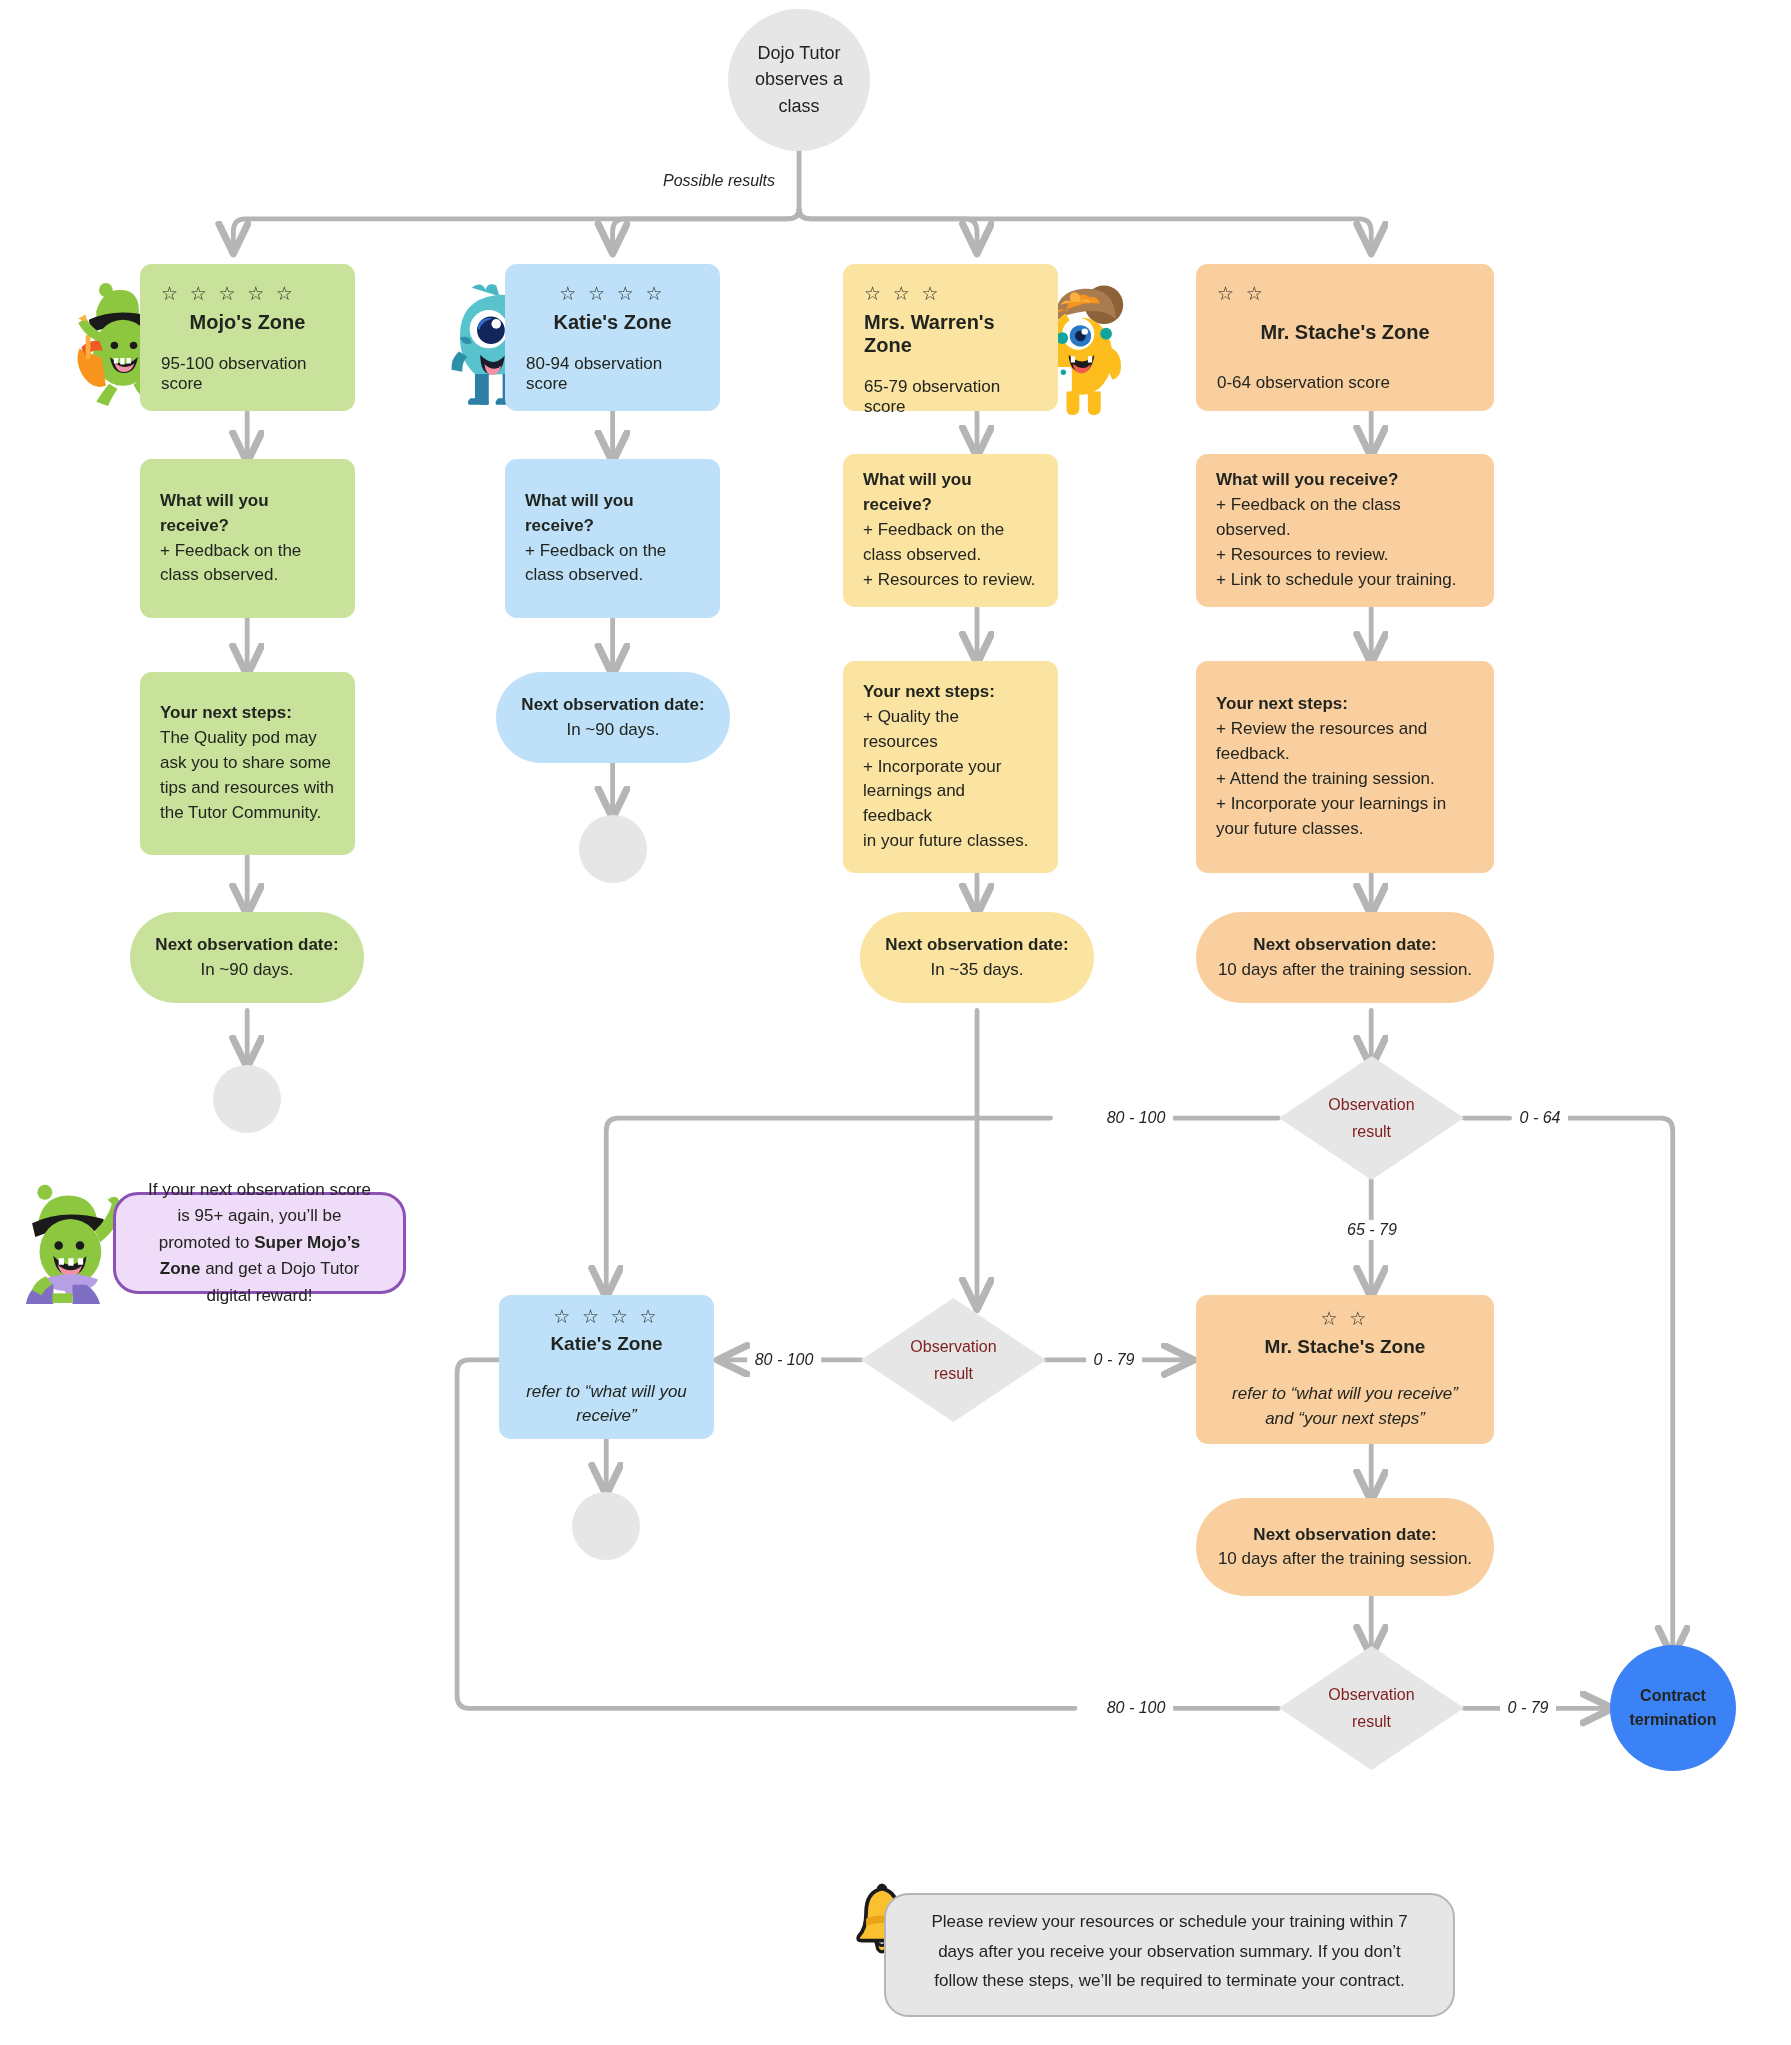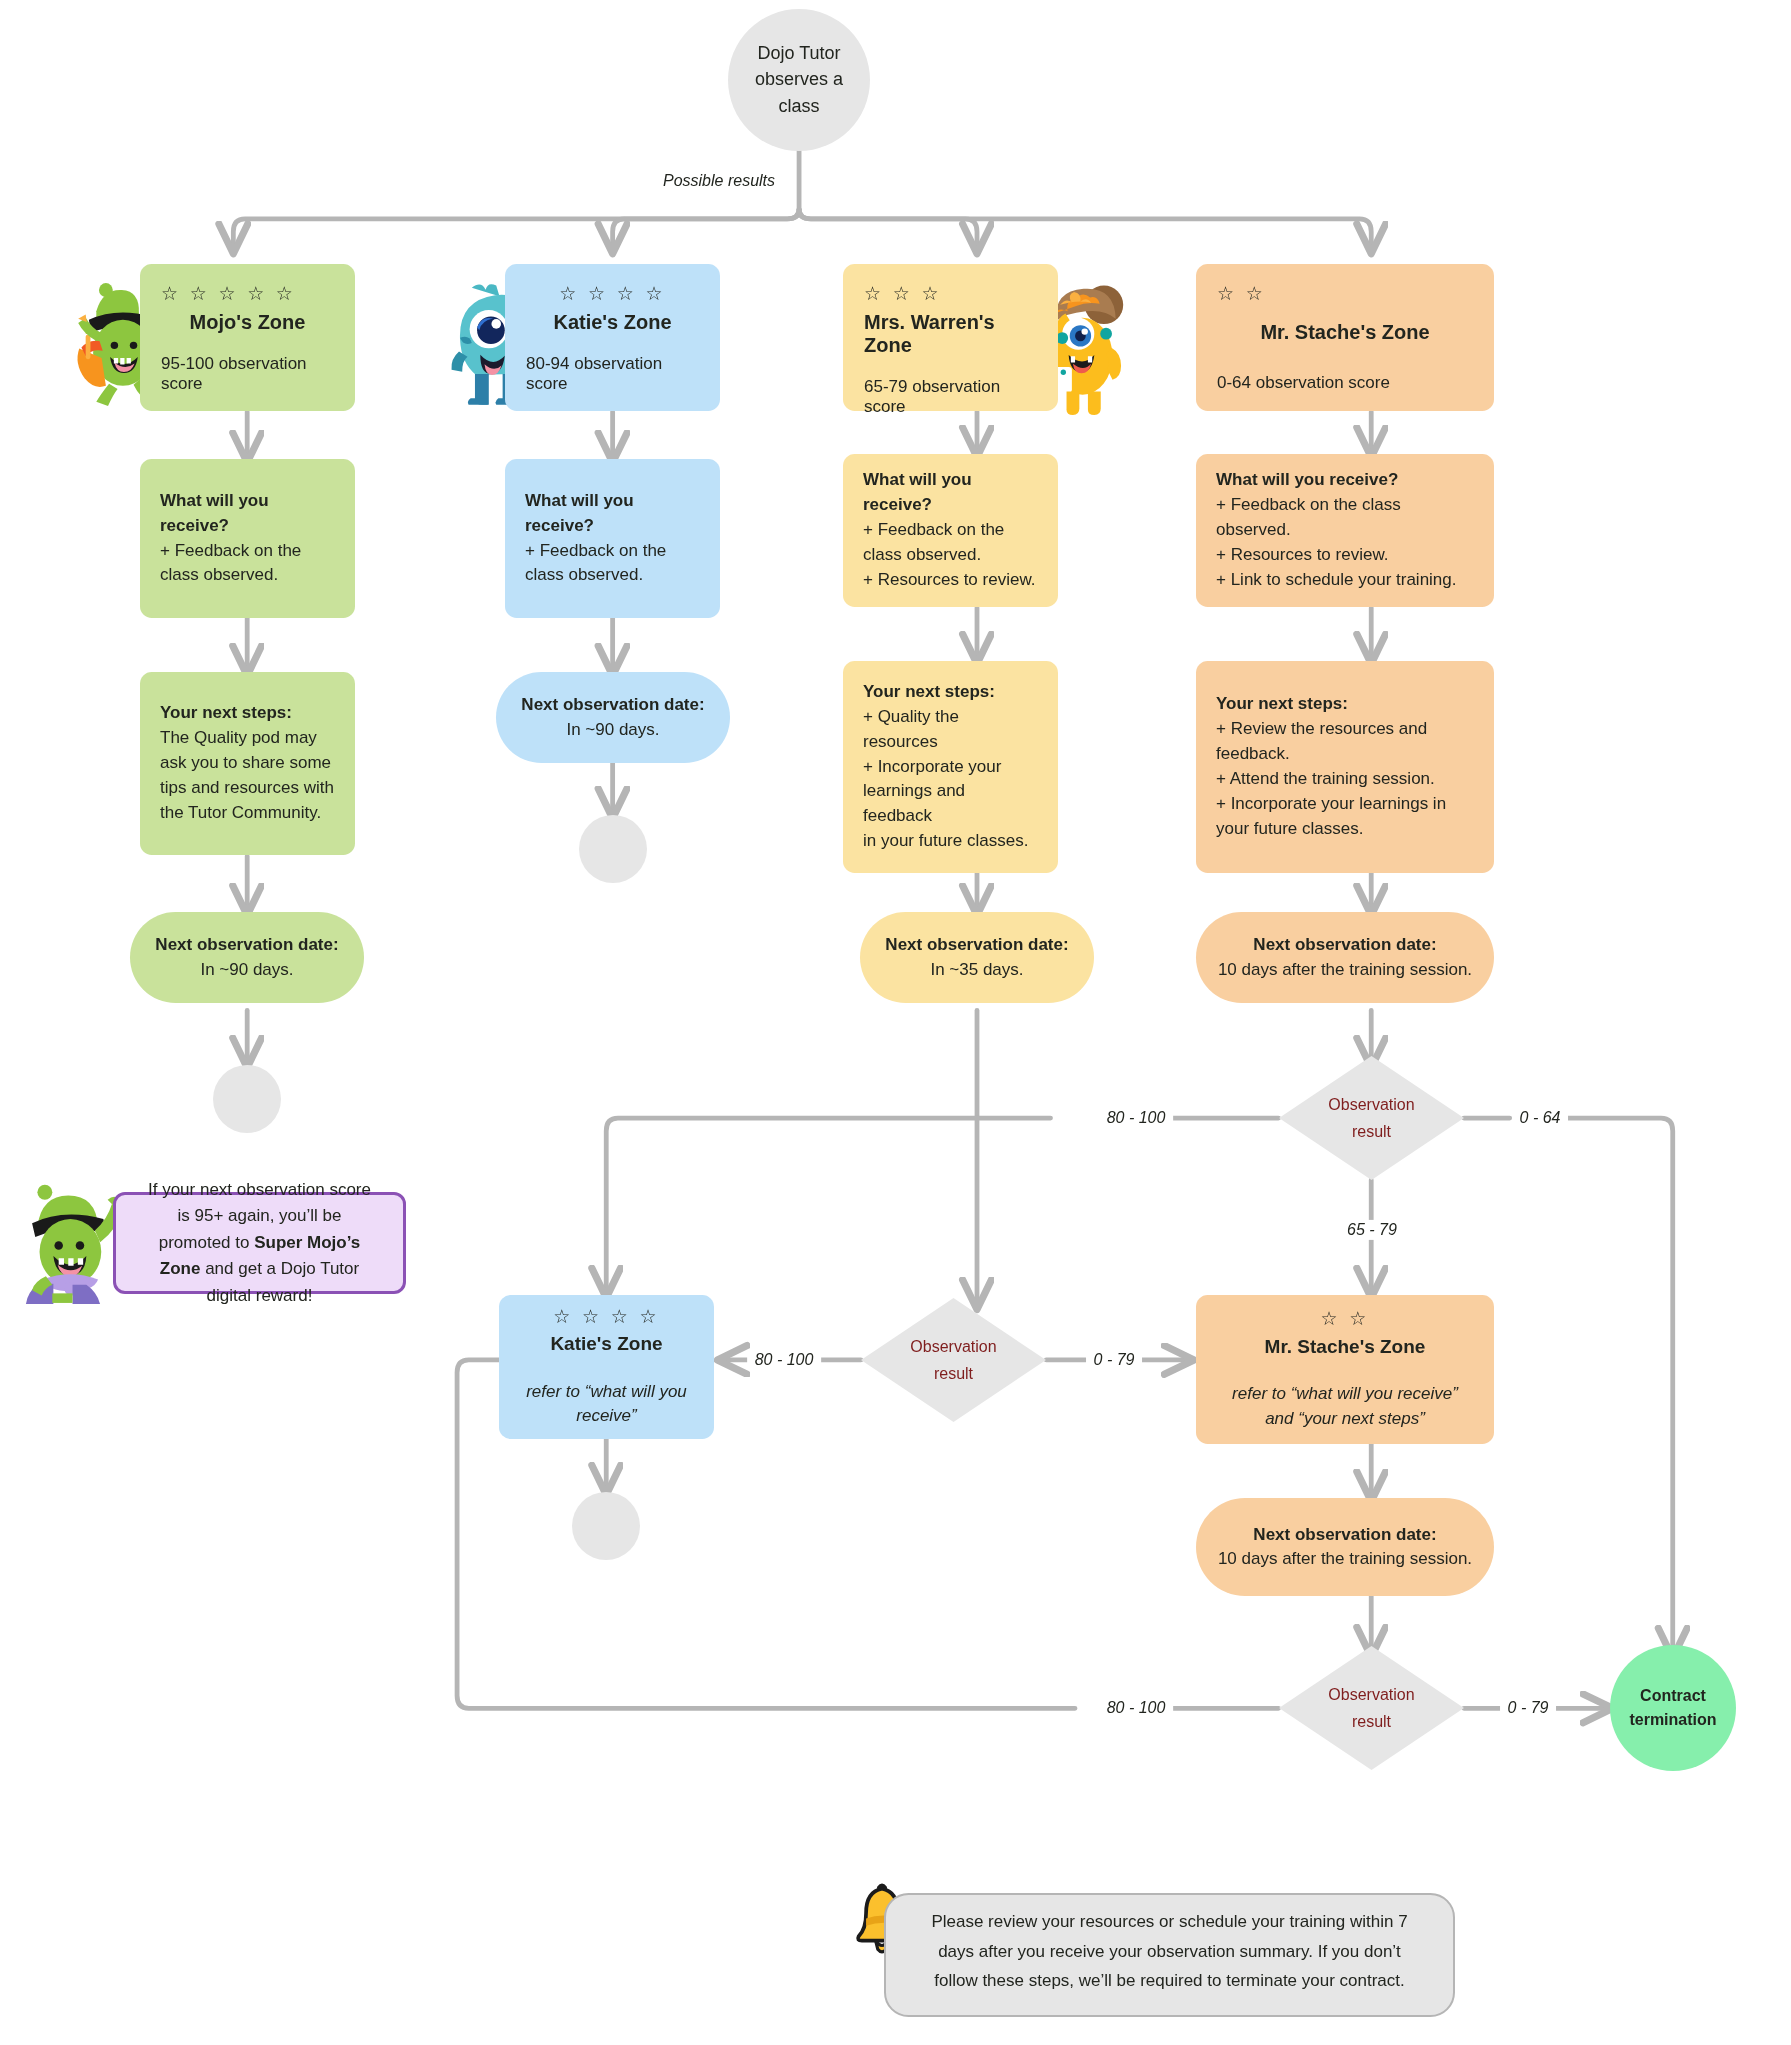--- a/index.html
+++ b/index.html
@@ -112,21 +112,21 @@
     align-items: center;
     justify-content: center;
     font-size: 16px;
     line-height: 1.7;
     text-align: center;
     color: #7f1d1d;
   }
   
   .ellipse {
     position: absolute;
-    background: #86efac;
+    background: #3b82f6;
     border-radius: 50%;
     display: flex;
     align-items: center;
     justify-content: center;
     text-align: center;
     font-size: 16px;
     font-weight: bold;
     line-height: 1.5;
     color: #22251f;
   }
@@ -139,21 +139,21 @@
     text-align: center;
   }
   .refcard .stars { font-size: 19px; letter-spacing: 3.2px; }
   .refcard .zname { font-size: 19px; font-weight: bold; margin-top: 5.3px; }
   .refcard .zref  { font-size: 17px; font-style: italic; margin-top: 24.5px; line-height: 1.45; text-align: center; }
   
   .callout {
     position: absolute;
     background: #eedcf9;
     border: 3.2px solid #8b51b5;
-    border-radius: 12px;
+    border-radius: 25px;
     padding: 18px 24.5px;
     font-size: 17px;
     line-height: 1.55;
     text-align: center;
     color: #22251f;
     display: flex;
     align-items: center;
     justify-content: center;
   }
   .callout b { font-weight: bold; }

